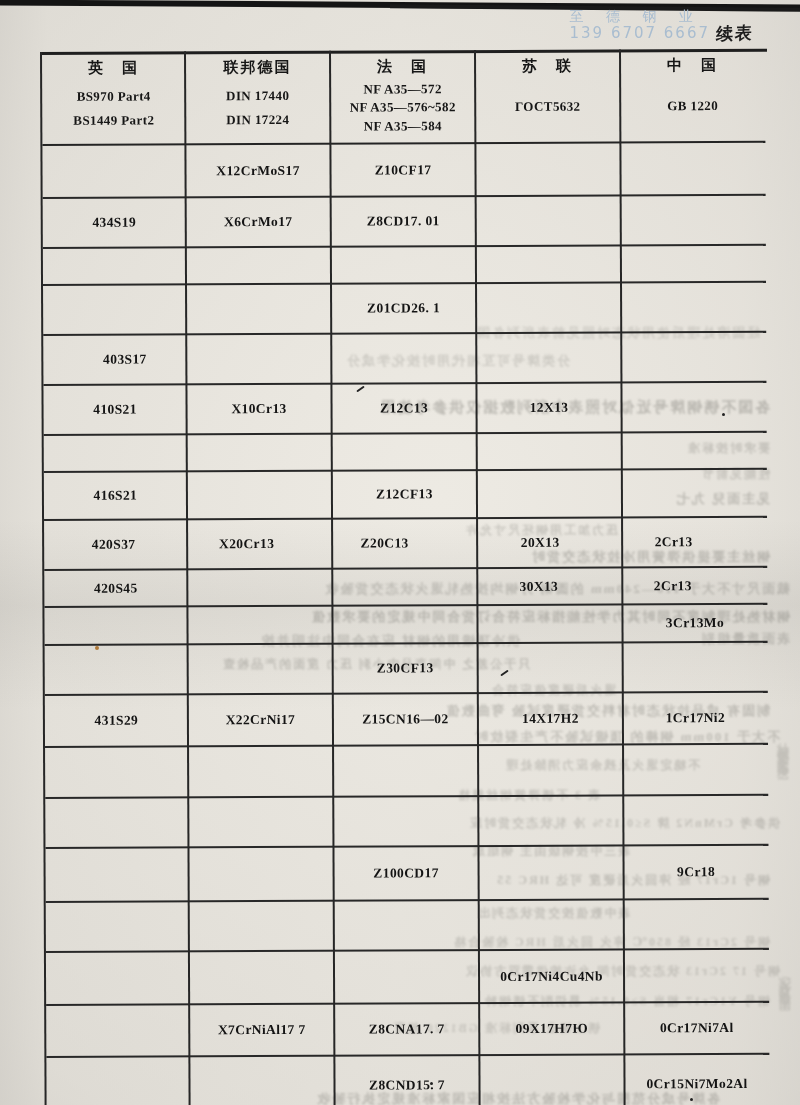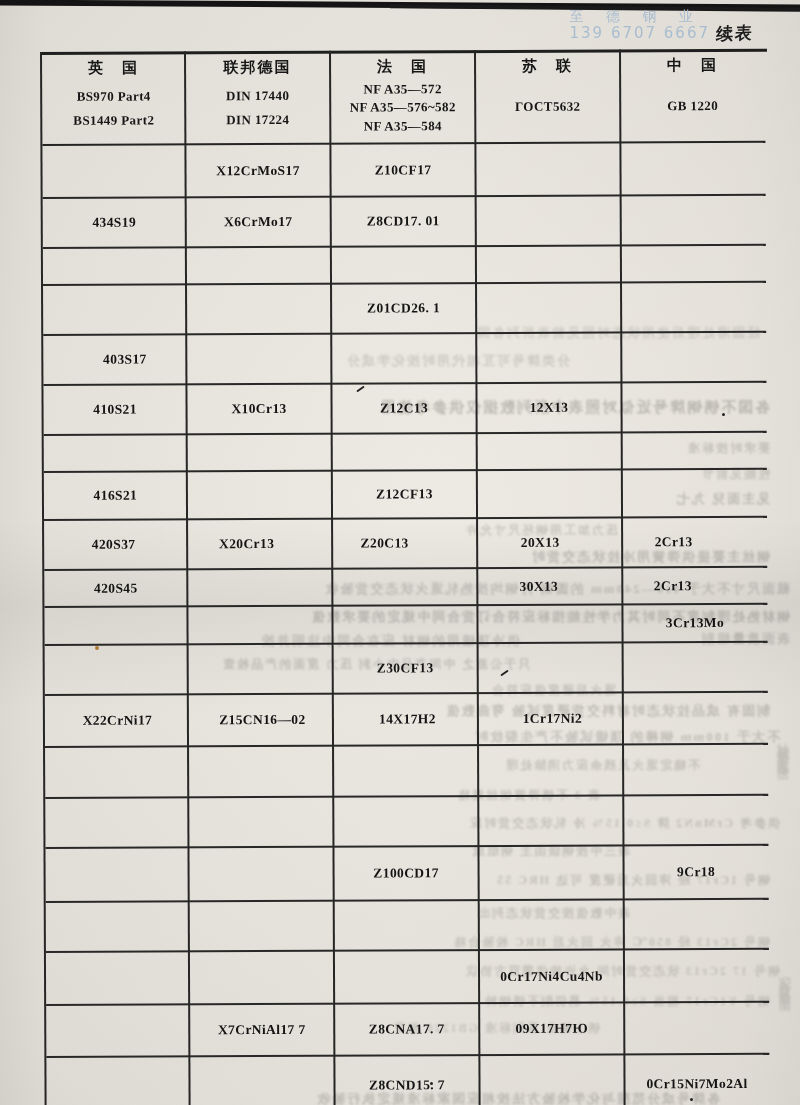--- a/index.html
+++ b/index.html
@@ -220,20 +220,21 @@
         <div class="tcell" style="width: 145px;">3Cr13Mo</div>
       </div>
       <div class="trow" style="height: 50px;">
         <div class="tcell" style="width: 143px;"></div>
         <div class="tcell" style="width: 145px;"></div>
         <div class="tcell" style="width: 145px;">Z30CF13</div>
         <div class="tcell" style="width: 145px;"></div>
         <div class="tcell" style="width: 145px;"></div>
       </div>
       <div class="trow" style="height: 52px;">
+        <div class="tcell" style="width: 143px;">431S29</div>
         <div class="tcell" style="width: 145px;">X22CrNi17</div>
         <div class="tcell" style="width: 145px;">Z15CN16—02</div>
         <div class="tcell" style="width: 145px;">14X17H2</div>
         <div class="tcell" style="width: 145px;">1Cr17Ni2</div>
       </div>
       <div class="trow" style="height: 51px;">
         <div class="tcell" style="width: 143px;"></div>
         <div class="tcell" style="width: 145px;"></div>
         <div class="tcell" style="width: 145px;"></div>
         <div class="tcell" style="width: 145px;"></div>
@@ -264,20 +265,21 @@
         <div class="tcell" style="width: 143px;"></div>
         <div class="tcell" style="width: 145px;"></div>
         <div class="tcell" style="width: 145px;"></div>
         <div class="tcell" style="width: 145px;">0Cr17Ni4Cu4Nb</div>
       </div>
       <div class="trow" style="height: 52px;">
         <div class="tcell" style="width: 143px;"></div>
         <div class="tcell" style="width: 145px;">X7CrNiAl17 7</div>
         <div class="tcell" style="width: 145px;">Z8CNA17. 7</div>
         <div class="tcell" style="width: 145px;">09X17H7Ю</div>
+        <div class="tcell" style="width: 145px;">0Cr17Ni7Al</div>
       </div>
       <div class="trow" style="height: 60px;">
         <div class="tcell" style="width: 143px;"></div>
         <div class="tcell" style="width: 145px;"></div>
         <div class="tcell" style="width: 145px;">Z8CND15. 7</div>
         <div class="tcell" style="width: 145px;"></div>
         <div class="tcell" style="width: 145px;">0Cr15Ni7Mo2Al</div>
       </div>
     </div>
 <div class="vline" style="left: -2px;"></div>

